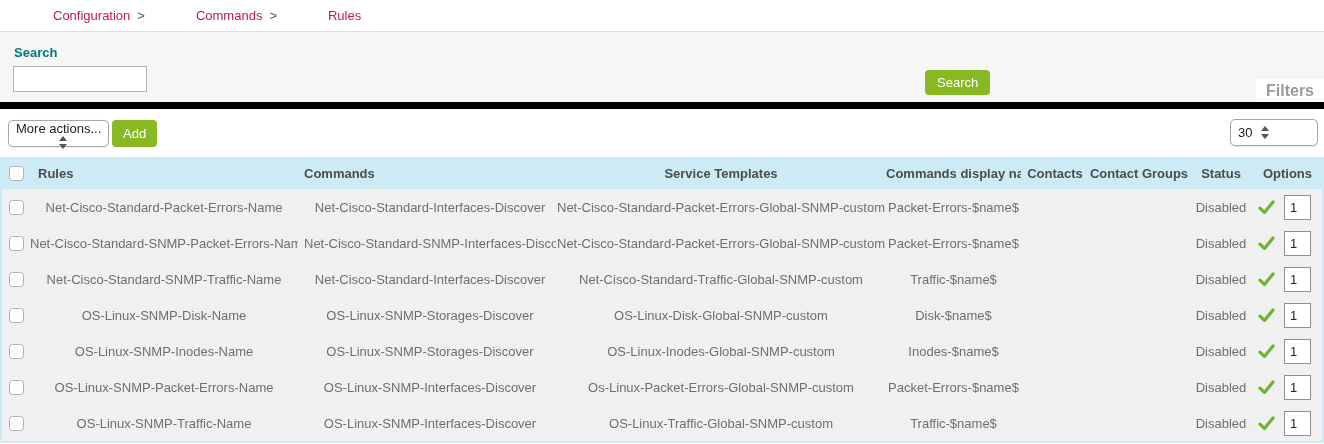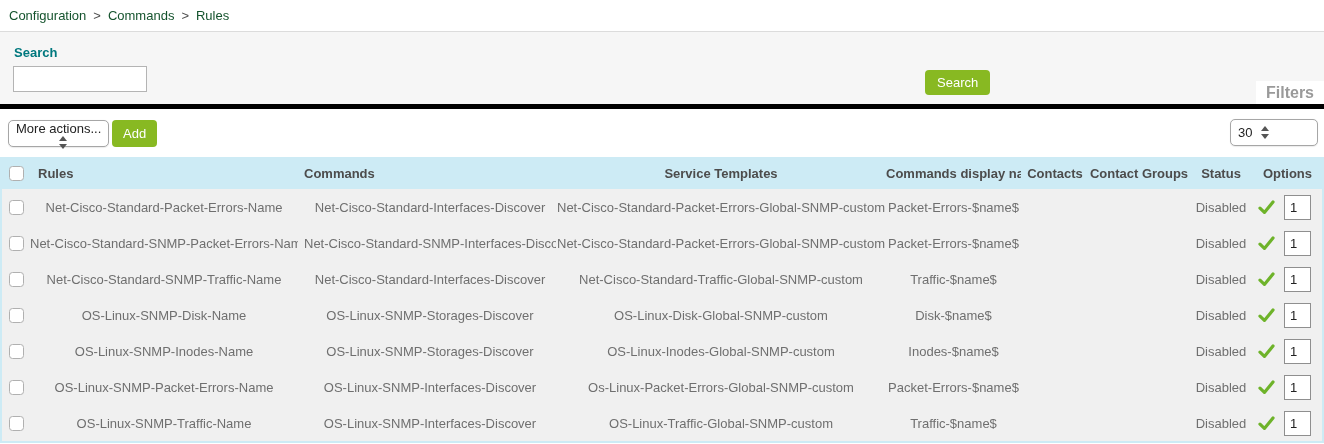--- a/index.html
+++ b/index.html
@@ -12,29 +12,29 @@
   }
 
   
   .breadcrumb-bar {
     height: 32px;
     display: flex; align-items: center;
     padding-left: 9px;
     border-bottom: 1px solid #dcdcdc;
     background: #fff;
   }
-  .breadcrumb-bar .crumb { color: #14532d; cursor: pointer; }
+  .breadcrumb-bar .crumb { color: #be185d; cursor: pointer; margin-left: 44px; }
   .breadcrumb-bar .sep { color: #4f4f4f; padding: 0 7px; }
 
   
   .search-panel {
     position: relative;
     height: 77px;
     background: #f6f6f6;
-    border-bottom: 5px solid #000000;
+    border-bottom: 7px solid #000000;
   }
   .search-label {
     position: absolute; left: 14px; top: 13px;
     color: #00787e; font-weight: bold; font-size: 13px;
   }
   .search-input {
     position: absolute; left: 13px; top: 34px;
     width: 134px; height: 26px;
     border: 1px solid #b4b4b4; background: #fff;
     font: inherit; padding: 0 6px; outline: none;

